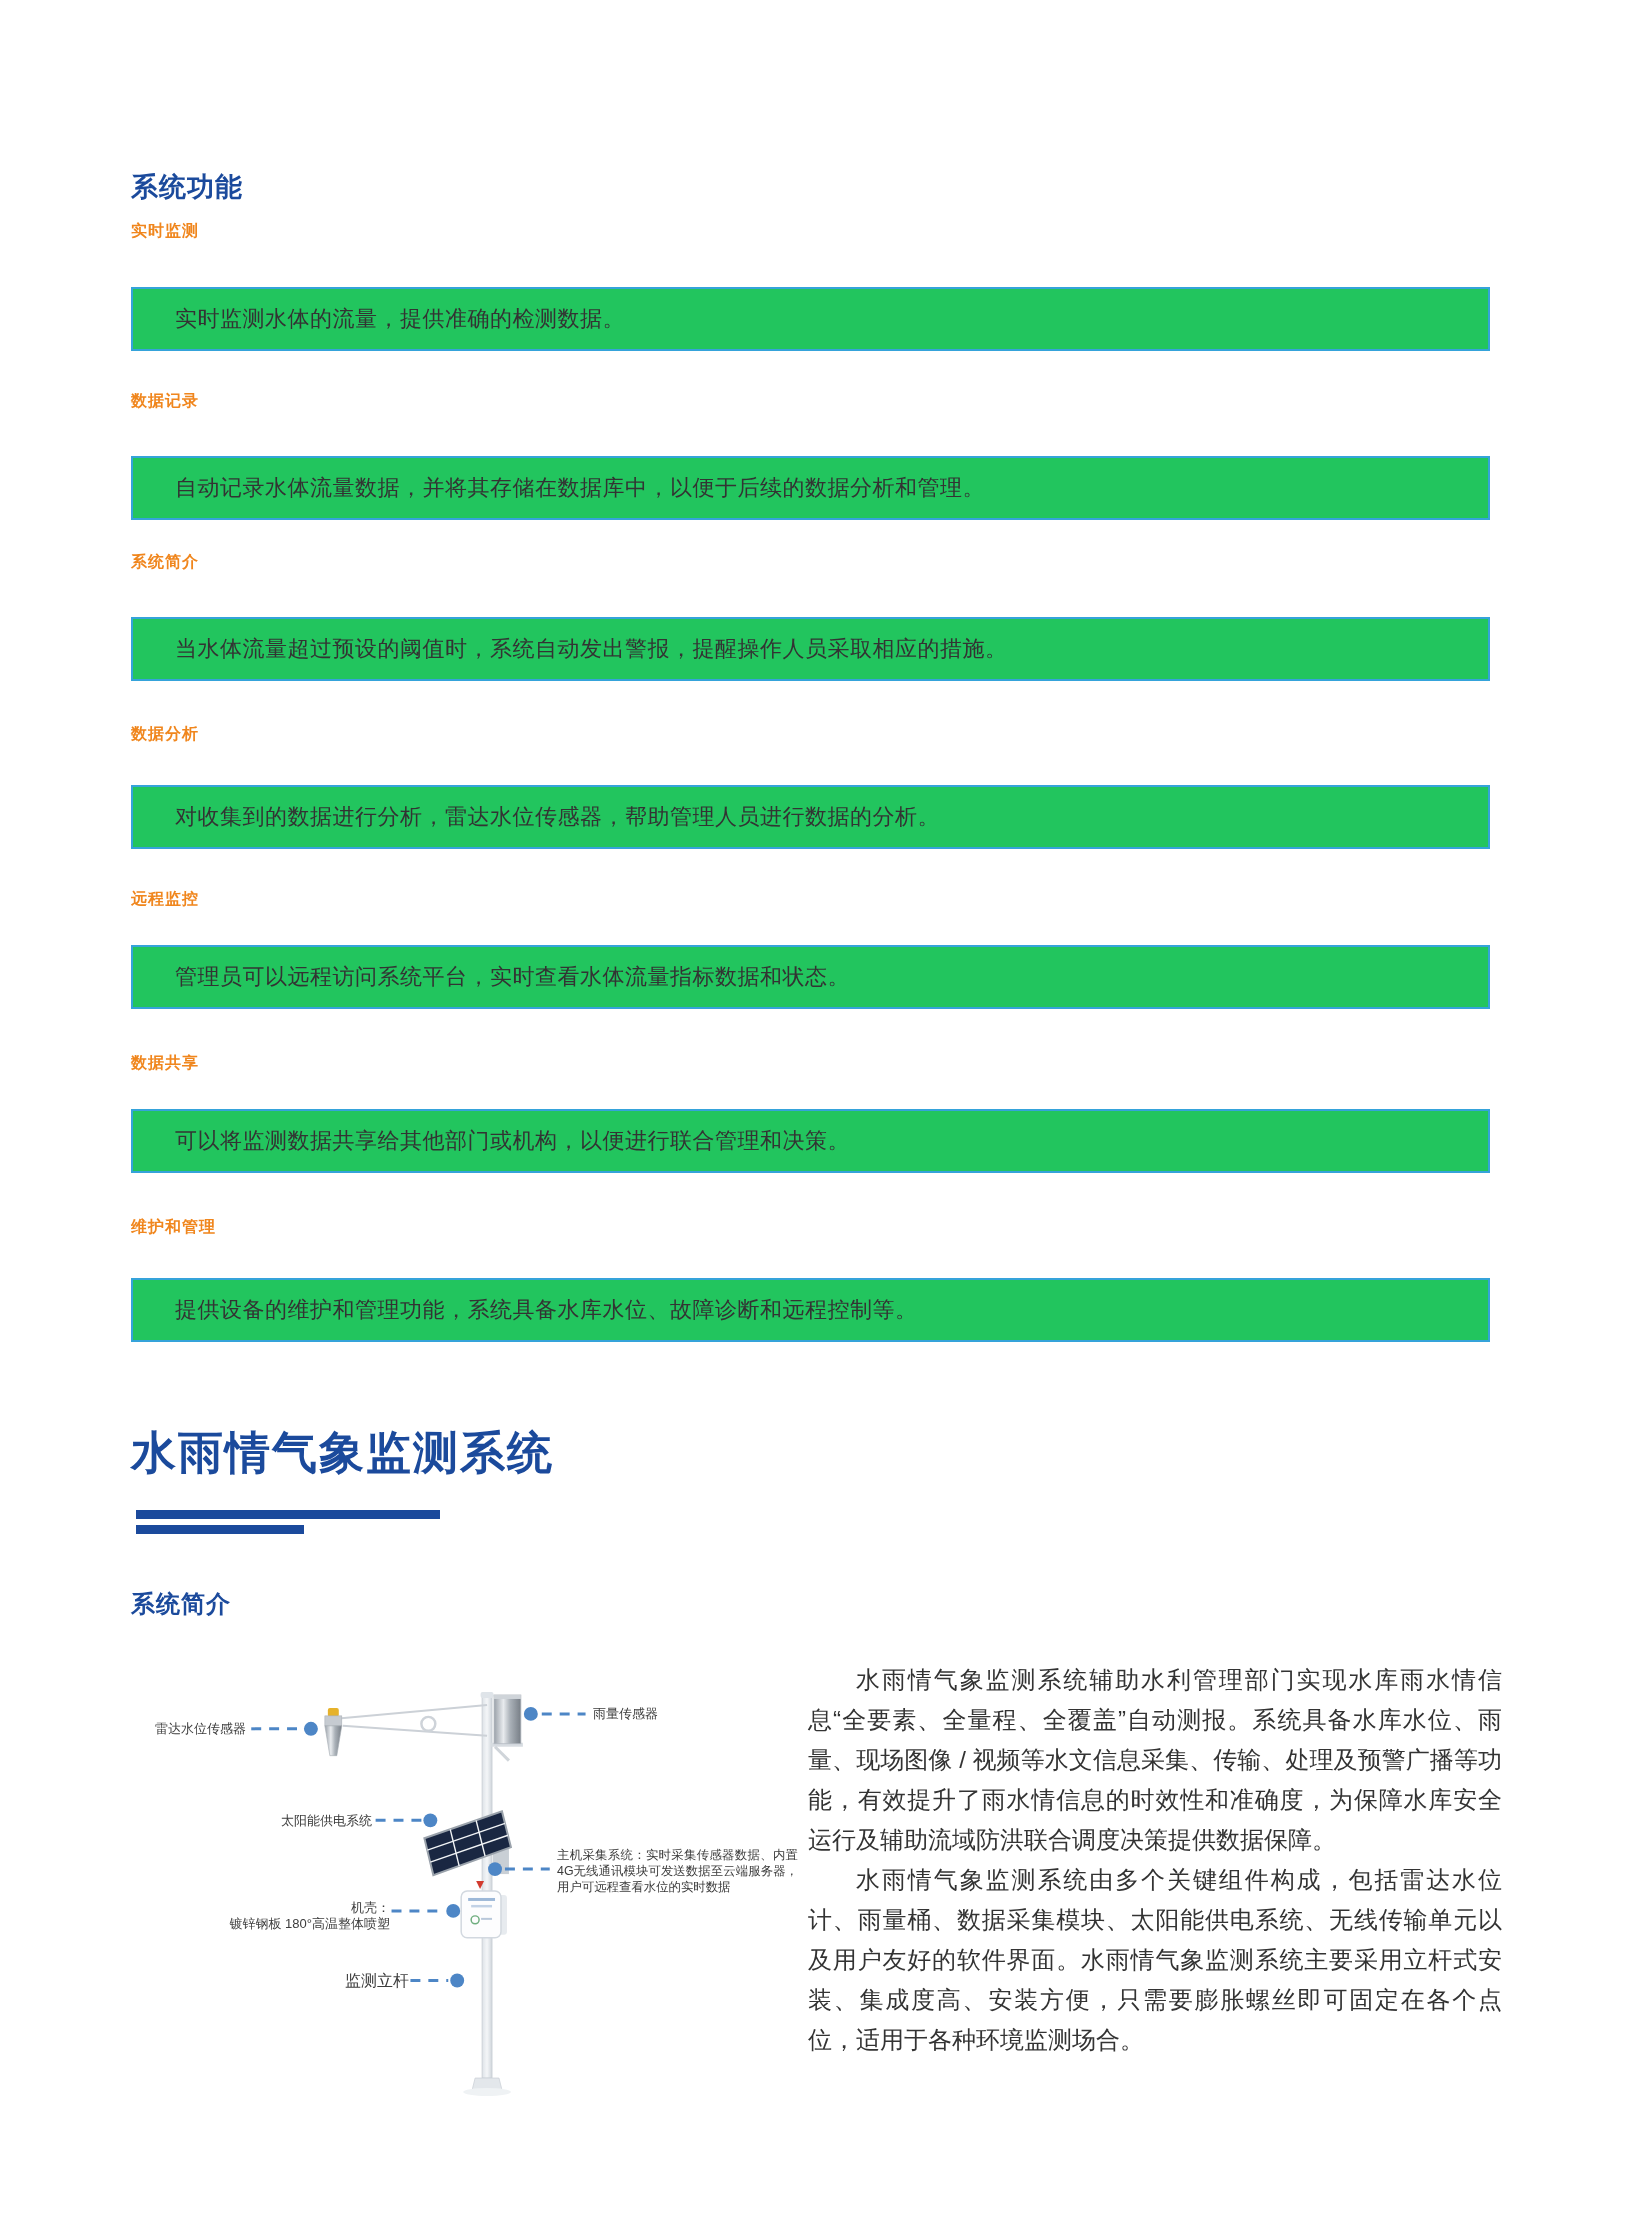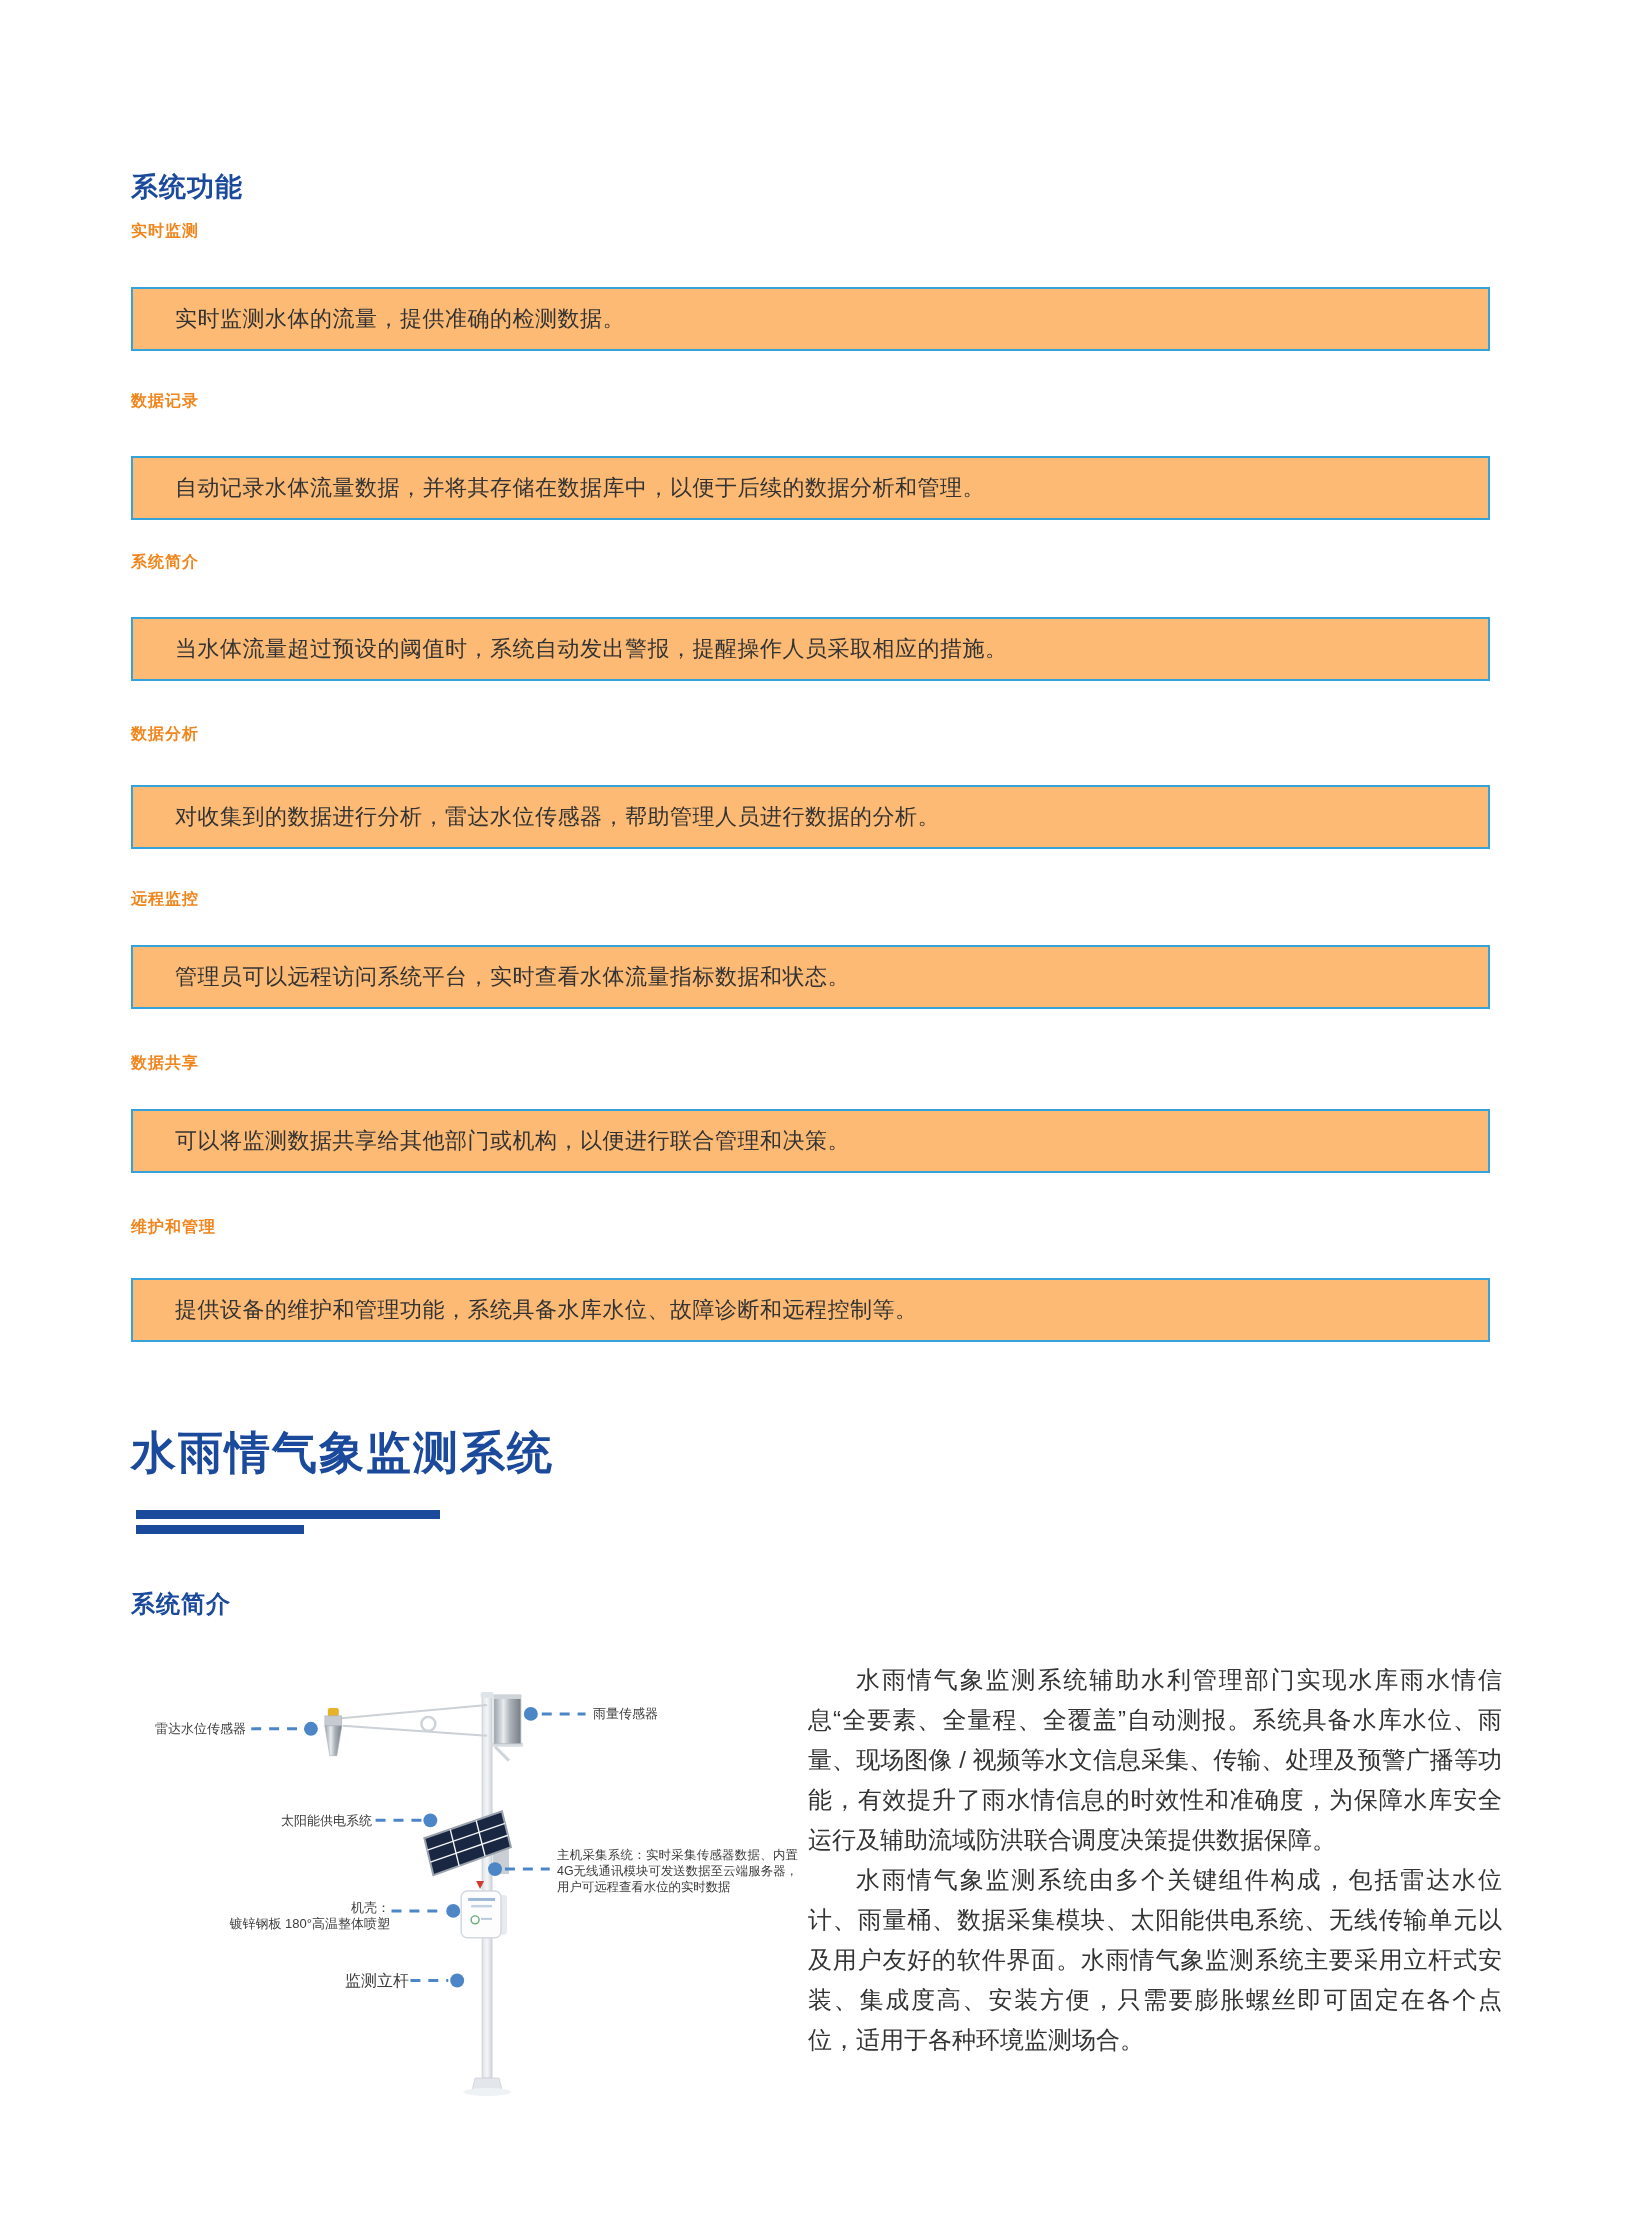--- a/index.html
+++ b/index.html
@@ -9,21 +9,21 @@
     position:relative; width:1646px; height:2233px; background:#fff;
     overflow:hidden; color:#333;
   }
   .abs { position:absolute; }
 
   
   .page-title { left:131px; top:149px; font-size:27px; font-weight:bold; color:#1b4a9c; letter-spacing:1px;margin-top:20px; }
   .feature-heading { left:131px; font-size:16px; font-weight:bold; color:#f0861d; letter-spacing:1px; }
   .feature-box {
     left:131px; width:1359px; height:64px;
-    border:2px solid #35a3da; background:#fdba74;
+    border:2px solid #35a3da; background:#22c55e;
     display:flex; align-items:center; padding-left:42px;
   }
   .feature-box p { font-size:22px; color:#333; letter-spacing:0.5px; }
 
   .big-title { left:131px; top:1423px; font-size:45px; font-weight:bold; color:#1b4a9c; letter-spacing:2px; }
   .bar { background:#1b4a9c; height:9px; }
   .bar-long  { left:136px; top:1510px; width:304px; }
   .bar-short { left:136px; top:1525px; width:168px; }
   .intro-heading { left:131px; top:1588px; font-size:24px; font-weight:bold; color:#1b4a9c; letter-spacing:1px; }
 

